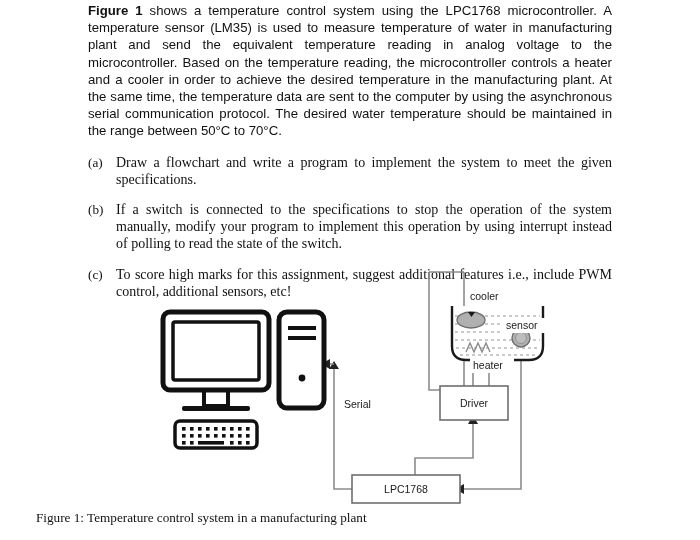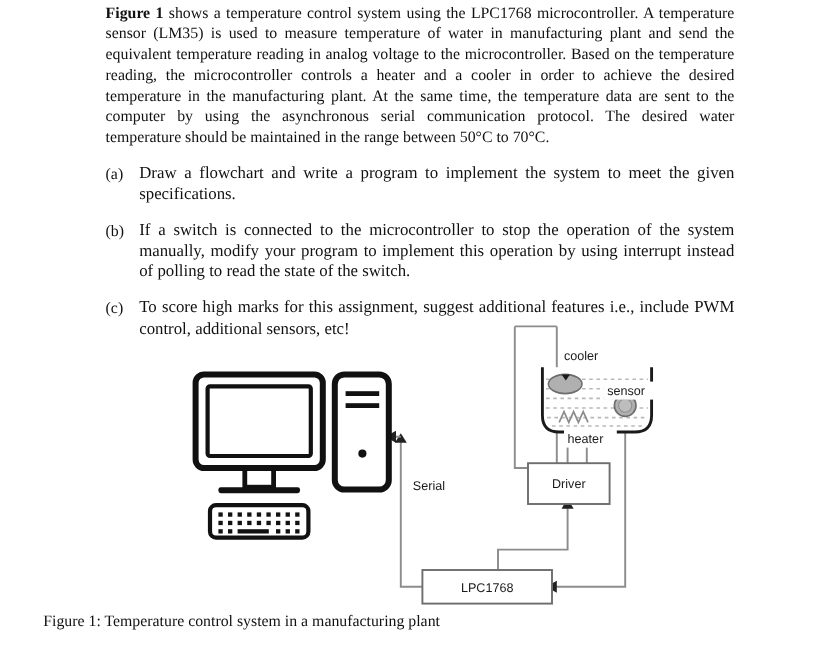--- a/index.html
+++ b/index.html
@@ -24,21 +24,21 @@
   }
 
   
   .textblock {
     position: absolute;
     left: 88px;
     top: 2px;
     width: 524px;
   }
   .intro {
-    font-family: Liberation Serif, serif;
+    font-family: Liberation Sans, sans-serif;
     font-size: 13.2px;
     line-height: 17.2px;
     text-align: justify;
     text-justify: inter-word;
     margin: 0;
   }
   .intro b { font-weight: bold; }
 
   .qlist {
     margin-top: 14px;
@@ -101,21 +101,21 @@
 
     <div class="qlist">
 
       <div class="qitem">
         <div class="qlabel">(a)</div>
         <div class="qtext">Draw a flowchart and write a program to implement the system to meet the given specifications.</div>
       </div>
 
       <div class="qitem">
         <div class="qlabel">(b)</div>
-        <div class="qtext">If a switch is connected to the microcontroller to stop the operation of the system manually, modify your program to implement this operation by using interrupt instead of polling to read the state of the switch.</div>
+        <div class="qtext">If a switch is connected to the specifications to stop the operation of the system manually, modify your program to implement this operation by using interrupt instead of polling to read the state of the switch.</div>
       </div>
 
       <div class="qitem">
         <div class="qlabel">(c)</div>
         <div class="qtext">To score high marks for this assignment, suggest additional features i.e., include PWM control, additional sensors, etc!</div>
       </div>
 
     </div>
   </div>
 

